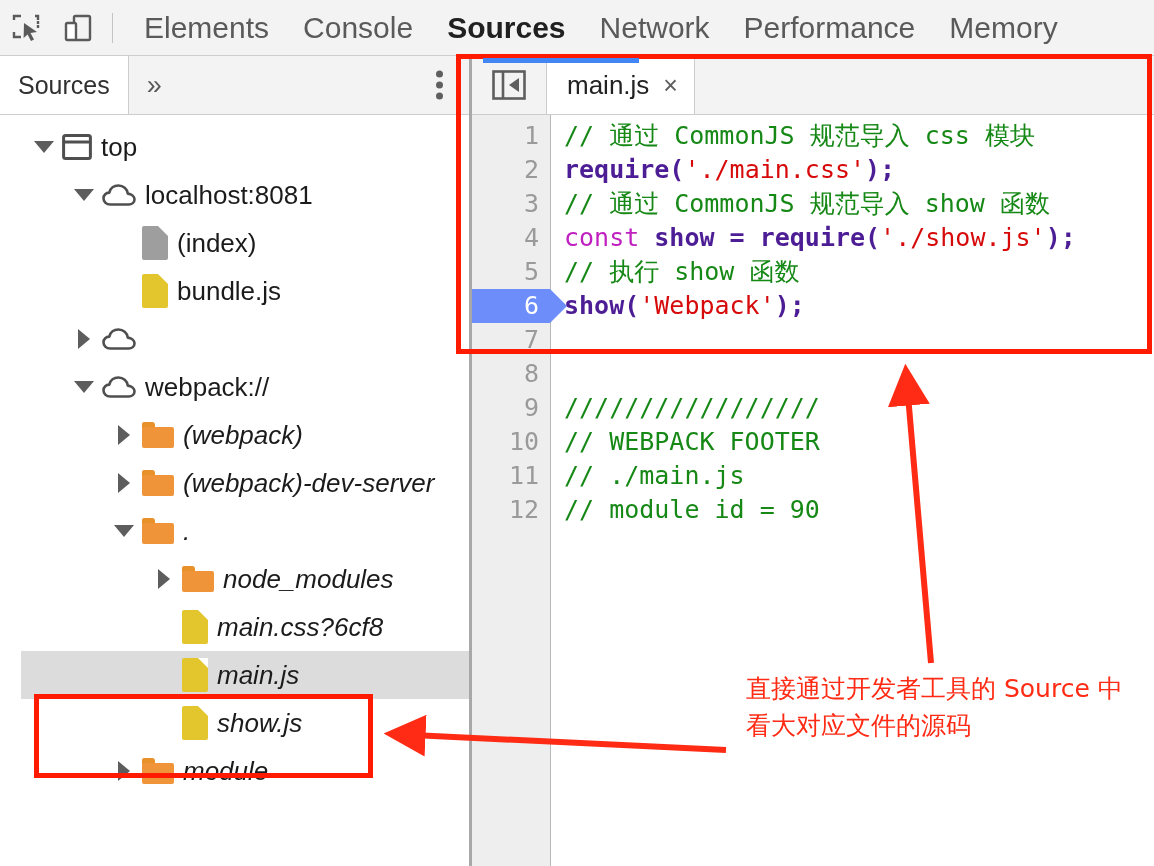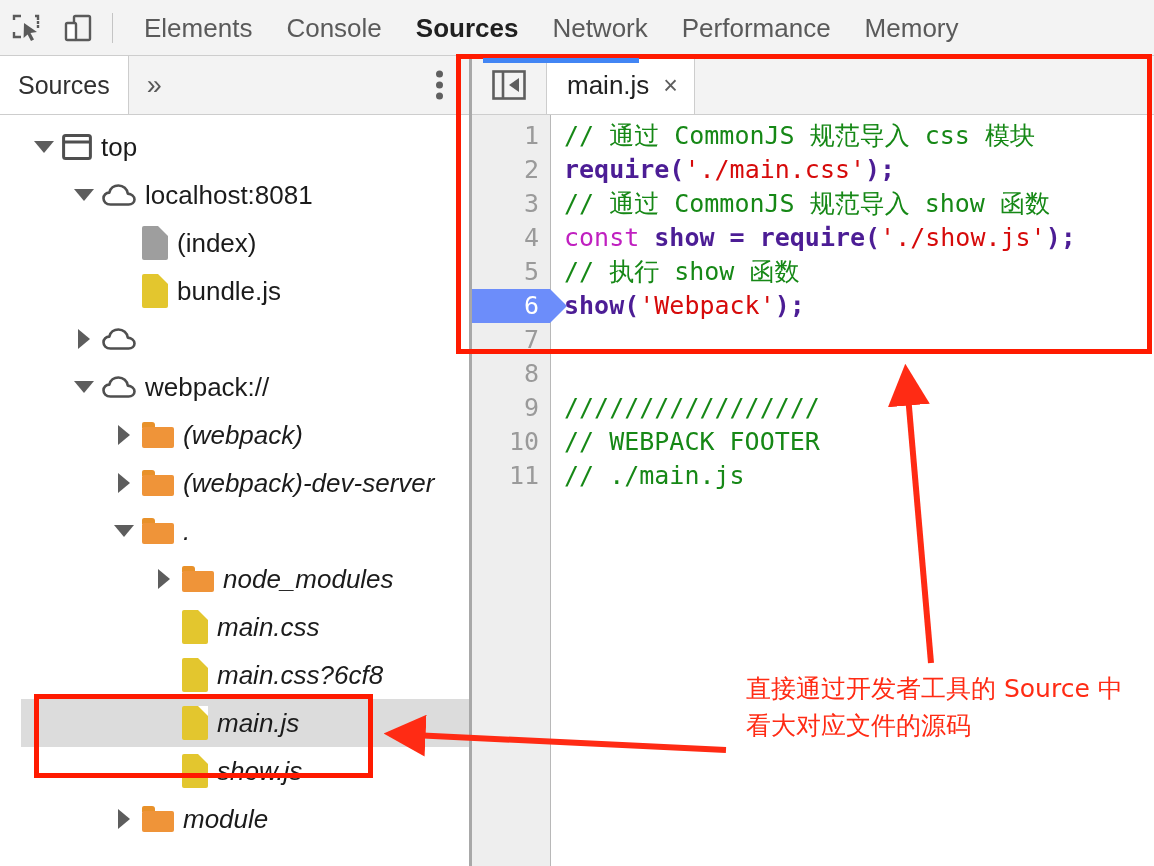--- a/index.html
+++ b/index.html
@@ -38,21 +38,21 @@
     width: 1px; height: 30px;
     background: #c4c4c4;
     margin: 0 14px 0 8px;
   }
   .panel-tabs {
     display: flex;
     align-items: center;
     height: 56px;
   }
   .panel-tab {
-    font-size: 26px;
+    font-size: 30px;
     color: #5a5a5a;
     padding: 0 17px;
     line-height: 56px;
     cursor: pointer;
     white-space: nowrap;
     letter-spacing: 0px;
   }
   .panel-tab.active {
     color: #202020;
     font-weight: bold;
@@ -461,31 +461,20 @@
         <div class="tree-row">
           <span style="display:inline-block;width:130px"></span>
           <span class="twisty closed"></span>
           <span class="node-icon">
             <span class="folder-ico">
               <span class="tab"></span>
               <span class="main"></span>
             </span>
           </span>
           <span class="node-label italic">node_modules</span>
-        </div>
-        <div class="tree-row">
-          <span style="display:inline-block;width:130px"></span>
-          <span class="twisty none"></span>
-          <span class="node-icon">
-            <span class="file-ico">
-              <span class="body" style="background:#e3c62e"></span>
-              <span class="fold"></span>
-            </span>
-          </span>
-          <span class="node-label italic">main.css</span>
         </div>
         <div class="tree-row">
           <span style="display:inline-block;width:130px"></span>
           <span class="twisty none"></span>
           <span class="node-icon">
             <span class="file-ico">
               <span class="body" style="background:#e3c62e"></span>
               <span class="fold"></span>
             </span>
           </span>
@@ -550,20 +539,21 @@
           <div class="code-line"><span class="ln">2</span><span class="ltext"><span class="tok-plain">require(</span><span class="tok-string">'./main.css'</span><span class="tok-plain">);</span></span></div>
           <div class="code-line"><span class="ln">3</span><span class="ltext"><span class="tok-comment">// 通过 CommonJS 规范导入 show 函数</span></span></div>
           <div class="code-line"><span class="ln">4</span><span class="ltext"><span class="tok-kw">const</span><span class="tok-plain"> show = require(</span><span class="tok-string">'./show.js'</span><span class="tok-plain">);</span></span></div>
           <div class="code-line"><span class="ln">5</span><span class="ltext"><span class="tok-comment">// 执行 show 函数</span></span></div>
           <div class="code-line cur"><span class="ln">6</span><span class="ltext"><span class="tok-plain">show(</span><span class="tok-string">'Webpack'</span><span class="tok-plain">);</span></span></div>
           <div class="code-line"><span class="ln">7</span><span class="ltext"></span></div>
           <div class="code-line"><span class="ln">8</span><span class="ltext"></span></div>
           <div class="code-line"><span class="ln">9</span><span class="ltext"><span class="tok-comment">/////////////////</span></span></div>
           <div class="code-line"><span class="ln">10</span><span class="ltext"><span class="tok-comment">// WEBPACK FOOTER</span></span></div>
           <div class="code-line"><span class="ln">11</span><span class="ltext"><span class="tok-comment">// ./main.js</span></span></div>
+          <div class="code-line"><span class="ln">12</span><span class="ltext"><span class="tok-comment">// module id = 90</span></span></div>
         </div>
     </div>
   </div>
 
   <div class="anno-box" id="box-code"></div>
   <div class="anno-box" id="box-tree"></div>
 
   <svg class="anno-svg">
     <defs>
       <marker id="ah" markerWidth="7" markerHeight="7" refX="5.6" refY="3.5" orient="auto">

